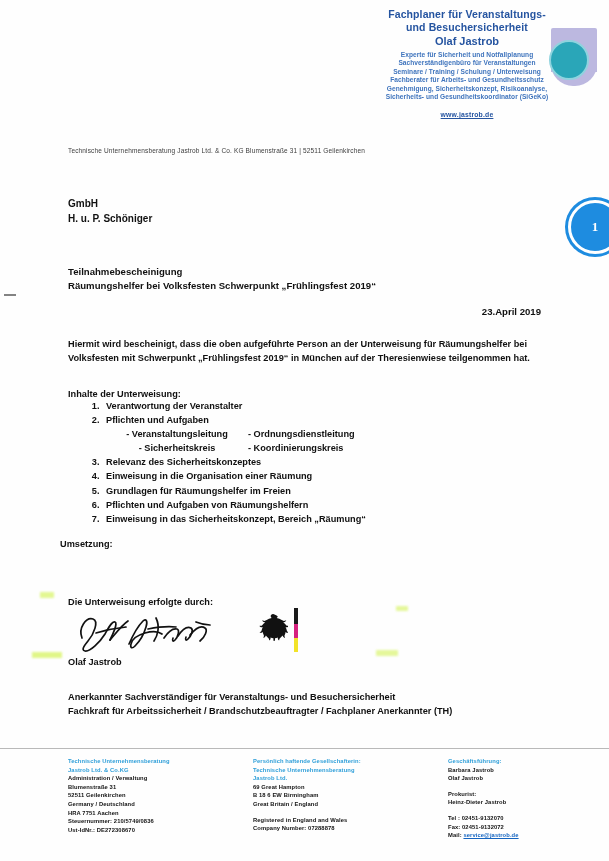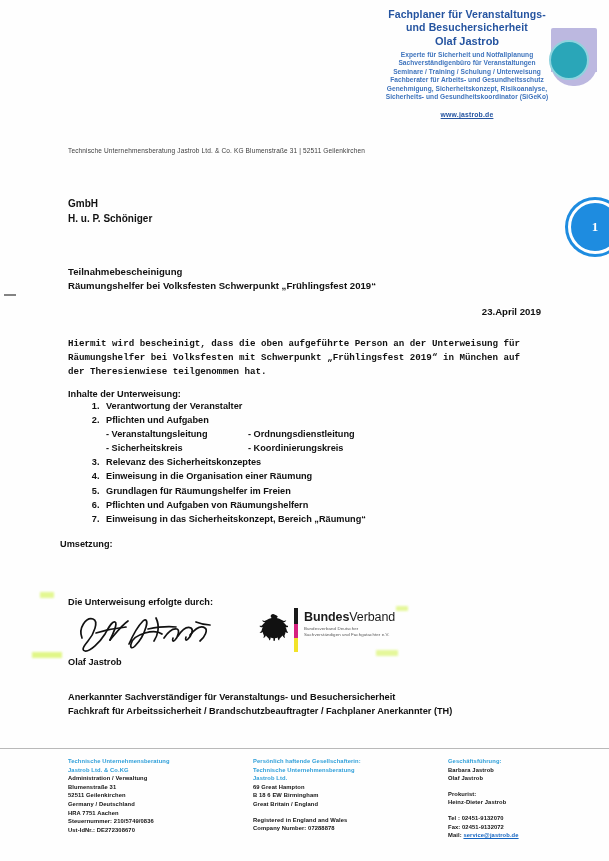--- a/index.html
+++ b/index.html
@@ -156,21 +156,20 @@
 
   .para {
     position: absolute;
     left: 68px;
     top: 337px;
     width: 472px;
     font-size: 9.2px;
     font-weight: bold;
     line-height: 14.2px;
     color: #111;
-    font-family: Liberation Mono, monospace;
   }
 
   .contents-head {
     position: absolute;
     left: 68px;
     top: 389px;
     font-size: 9.2px;
     font-weight: bold;
     color: #111;
   }
@@ -184,21 +183,21 @@
     font-size: 9.2px;
     font-weight: bold;
     line-height: 14.1px;
     color: #111;
   }
   .contents-list li { padding-left: 4px; }
   .sub-pair {
     display: flex;
     font-weight: bold;
   }
-  .sub-pair .c1 { width: 142px; }
+  .sub-pair .c1 { width: 142px; text-align: center; }
 
   .umsetzung {
     position: absolute;
     left: 60px;
     top: 539px;
     font-size: 9.2px;
     font-weight: bold;
     color: #111;
   }
   .datum-row {
@@ -463,27 +462,20 @@
         <g fill="#111">
           <path d="M15 2c-1.4 0-2.3 1-2.3 2.2 0 .8.4 1.4 1 1.8-1.9.3-3.6 1-5 2.1-1.4 1-2.6 1-3.8.4-.5-.3-.9.2-.5.6.7.8 1.7 1.3 2.8 1.4-1 .6-2 1.5-2.8 2.5-.6.8-1.4 1-2.2.7-.5-.2-.8.3-.4.7.8.8 1.9 1.1 3 .9-.6 1-1 2-1.2 3.1-.2.9-.7 1.4-1.5 1.6-.5.1-.5.7 0 .8 1 .2 2-.1 2.7-.8.1 1.1.4 2.1.9 3 .4.8.3 1.5-.2 2.1-.3.4.1.8.6.6.9-.4 1.5-1.2 1.8-2.1.6.9 1.4 1.7 2.3 2.3.7.5 1 1.1.9 1.9-.1.5.5.7.8.3.6-.8.8-1.7.6-2.6.9.4 1.9.7 2.9.8v2.5h1.6v-2.5c1-.1 2-.4 2.9-.8-.2.9 0 1.8.6 2.6.3.4.9.2.8-.3-.1-.8.2-1.4.9-1.9.9-.6 1.7-1.4 2.3-2.3.3.9.9 1.7 1.8 2.1.5.2.9-.2.6-.6-.5-.6-.6-1.3-.2-2.1.5-.9.8-1.9.9-3 .7.7 1.7 1 2.7.8.5-.1.5-.7 0-.8-.8-.2-1.3-.7-1.5-1.6-.2-1.1-.6-2.1-1.2-3.1 1.1.2 2.2-.1 3-.9.4-.4.1-.9-.4-.7-.8.3-1.6.1-2.2-.7-.8-1-1.8-1.9-2.8-2.5 1.1-.1 2.1-.6 2.8-1.4.4-.4 0-.9-.5-.6-1.2.6-2.4.6-3.8-.4-1.4-1.1-3.1-1.8-5-2.1.6-.4 1-1 1-1.8C17.3 3 16.4 2 15 2z"></path>
         </g>
       </svg>
     </div>
     <div class="bv-bars">
       <span class="b1"></span>
       <span class="b2"></span>
       <span class="b3"></span>
     </div>
-    <div class="bv-text">
-      <div class="bv-word"><b>Bundes</b><i>Verband</i></div>
-      <div class="bv-tag">
-        <div>Bundesverband Deutscher</div>
-        <div>Sachverständigen und Fachgutachter e.V.</div>
-      </div>
-    </div>
   </div>
 
   <div class="credentials">
     <div>Anerkannter Sachverständiger für Veranstaltungs- und Besuchersicherheit</div>
     <div>Fachkraft für Arbeitssicherheit / Brandschutzbeauftragter / Fachplaner Anerkannter (TH)</div>
   </div>
 
   <div class="footer-rule"></div>
   <div class="footer">
 

